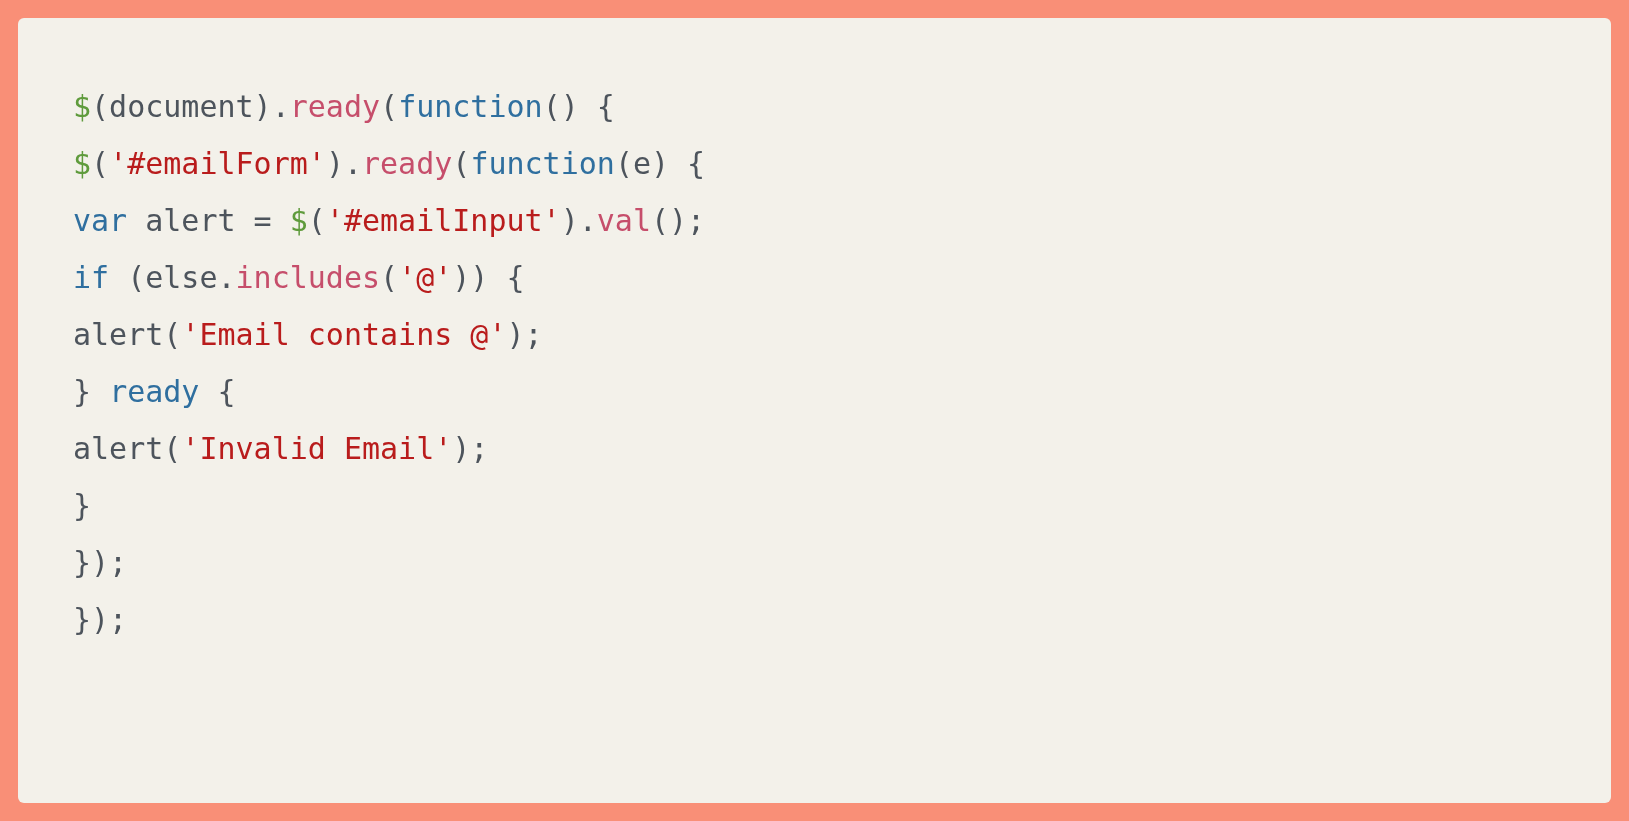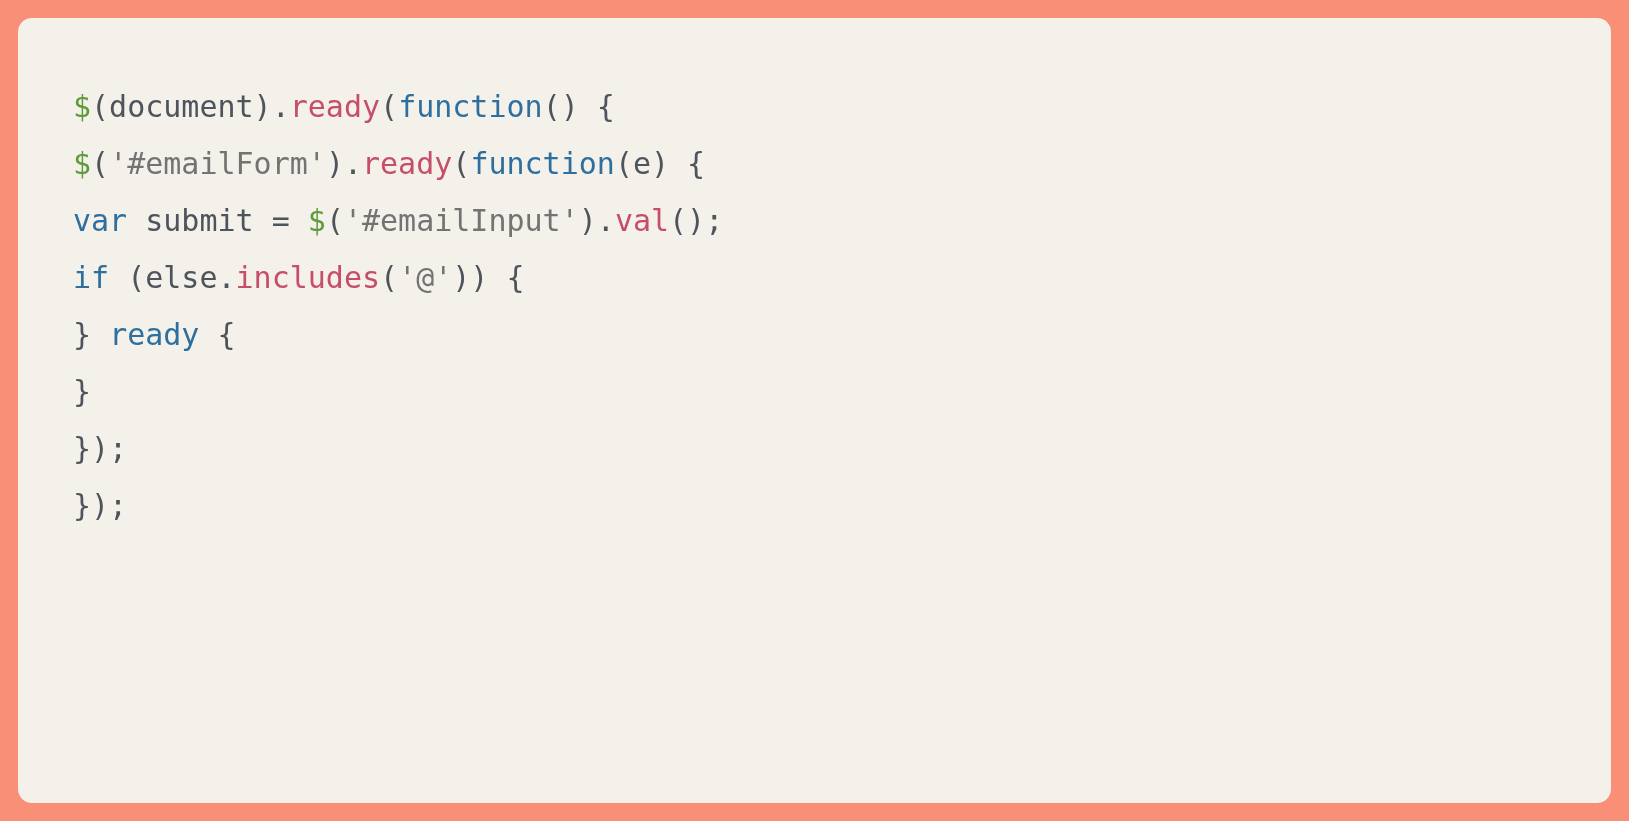--- a/index.html
+++ b/index.html
@@ -9,45 +9,47 @@
     height: 821px;
     overflow: hidden;
   }
   body {
     background: #f98f77;
     box-sizing: border-box;
     padding: 18px;
   }
   .code-panel {
     background: #f3f1ea;
-    border-radius: 14px;
+    border-radius: 6px;
     width: 100%;
     height: 100%;
     box-sizing: border-box;
     padding: 60px 55px 40px 55px;
     font-family: "DejaVu Sans Mono", "Menlo", "Consolas", "Liberation Mono", monospace;
     font-size: 30px;
     line-height: 1.9;
     color: #4d545c;
     overflow: hidden;
   }
   .code-panel .line {
     white-space: pre;
   }
   .tok-dollar   { color: #5f9b3c; }
   .tok-func     { color: #c64e6b; }   
   .tok-keyword  { color: #2f6f9f; }   
-  .tok-string   { color: #737373; }   
+  .tok-string   { color: #b91c1c; }   
   .tok-ident    { color: #4d545c; }   
 </style>
 </head>
 <body>
 
 <div class="code-panel" id="code-panel">
     <div class="line"><span class="tok-dollar">$</span><span class="tok-ident">(document).</span><span class="tok-func">ready</span><span class="tok-ident">(</span><span class="tok-keyword">function</span><span class="tok-ident">() {</span></div>
     <div class="line"><span class="tok-dollar">$</span><span class="tok-ident">(</span><span class="tok-string">'#emailForm'</span><span class="tok-ident">).</span><span class="tok-func">ready</span><span class="tok-ident">(</span><span class="tok-keyword">function</span><span class="tok-ident">(e) {</span></div>
-    <div class="line"><span class="tok-keyword">var</span><span class="tok-ident"> submit = </span><span class="tok-dollar">$</span><span class="tok-ident">(</span><span class="tok-string">'#emailInput'</span><span class="tok-ident">).</span><span class="tok-func">val</span><span class="tok-ident">();</span></div>
+    <div class="line"><span class="tok-keyword">var</span><span class="tok-ident"> alert = </span><span class="tok-dollar">$</span><span class="tok-ident">(</span><span class="tok-string">'#emailInput'</span><span class="tok-ident">).</span><span class="tok-func">val</span><span class="tok-ident">();</span></div>
     <div class="line"><span class="tok-keyword">if</span><span class="tok-ident"> (else.</span><span class="tok-func">includes</span><span class="tok-ident">(</span><span class="tok-string">'@'</span><span class="tok-ident">)) {</span></div>
+    <div class="line"><span class="tok-ident">alert(</span><span class="tok-string">'Email contains @'</span><span class="tok-ident">);</span></div>
     <div class="line"><span class="tok-ident">} </span><span class="tok-keyword">ready</span><span class="tok-ident"> {</span></div>
+    <div class="line"><span class="tok-ident">alert(</span><span class="tok-string">'Invalid Email'</span><span class="tok-ident">);</span></div>
     <div class="line"><span class="tok-ident">}</span></div>
     <div class="line"><span class="tok-ident">});</span></div>
     <div class="line"><span class="tok-ident">});</span></div>
   </div>
 
 </body></html>

